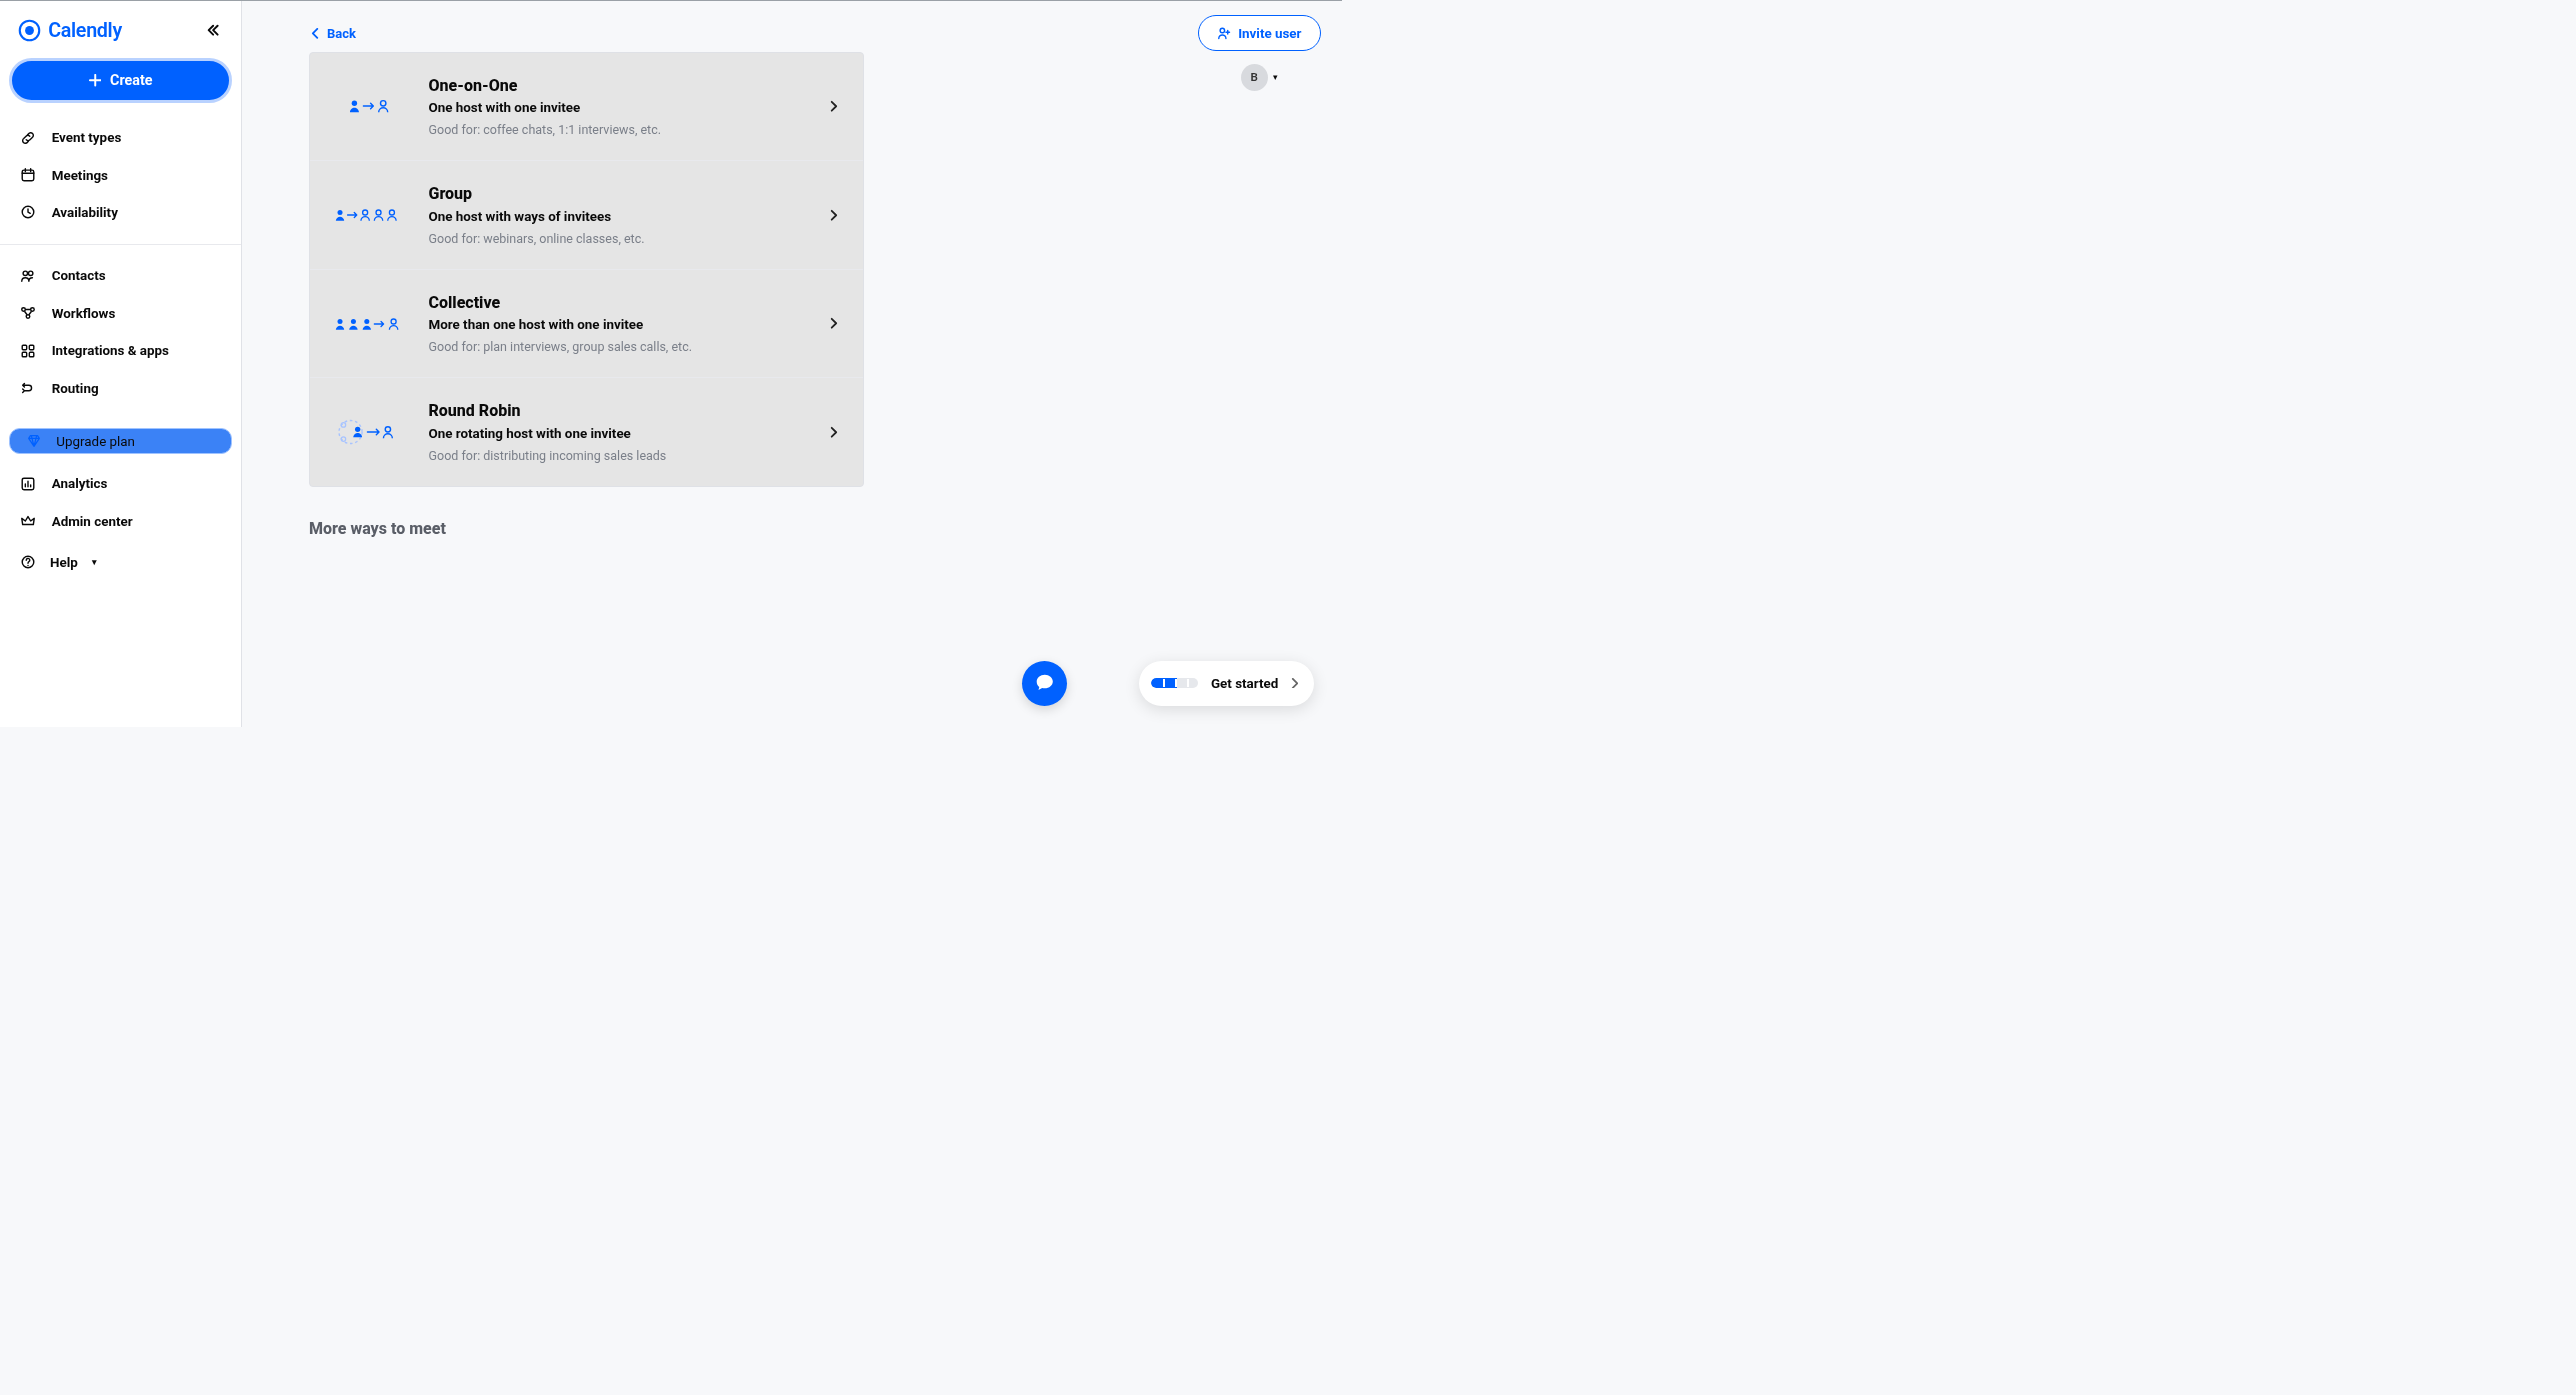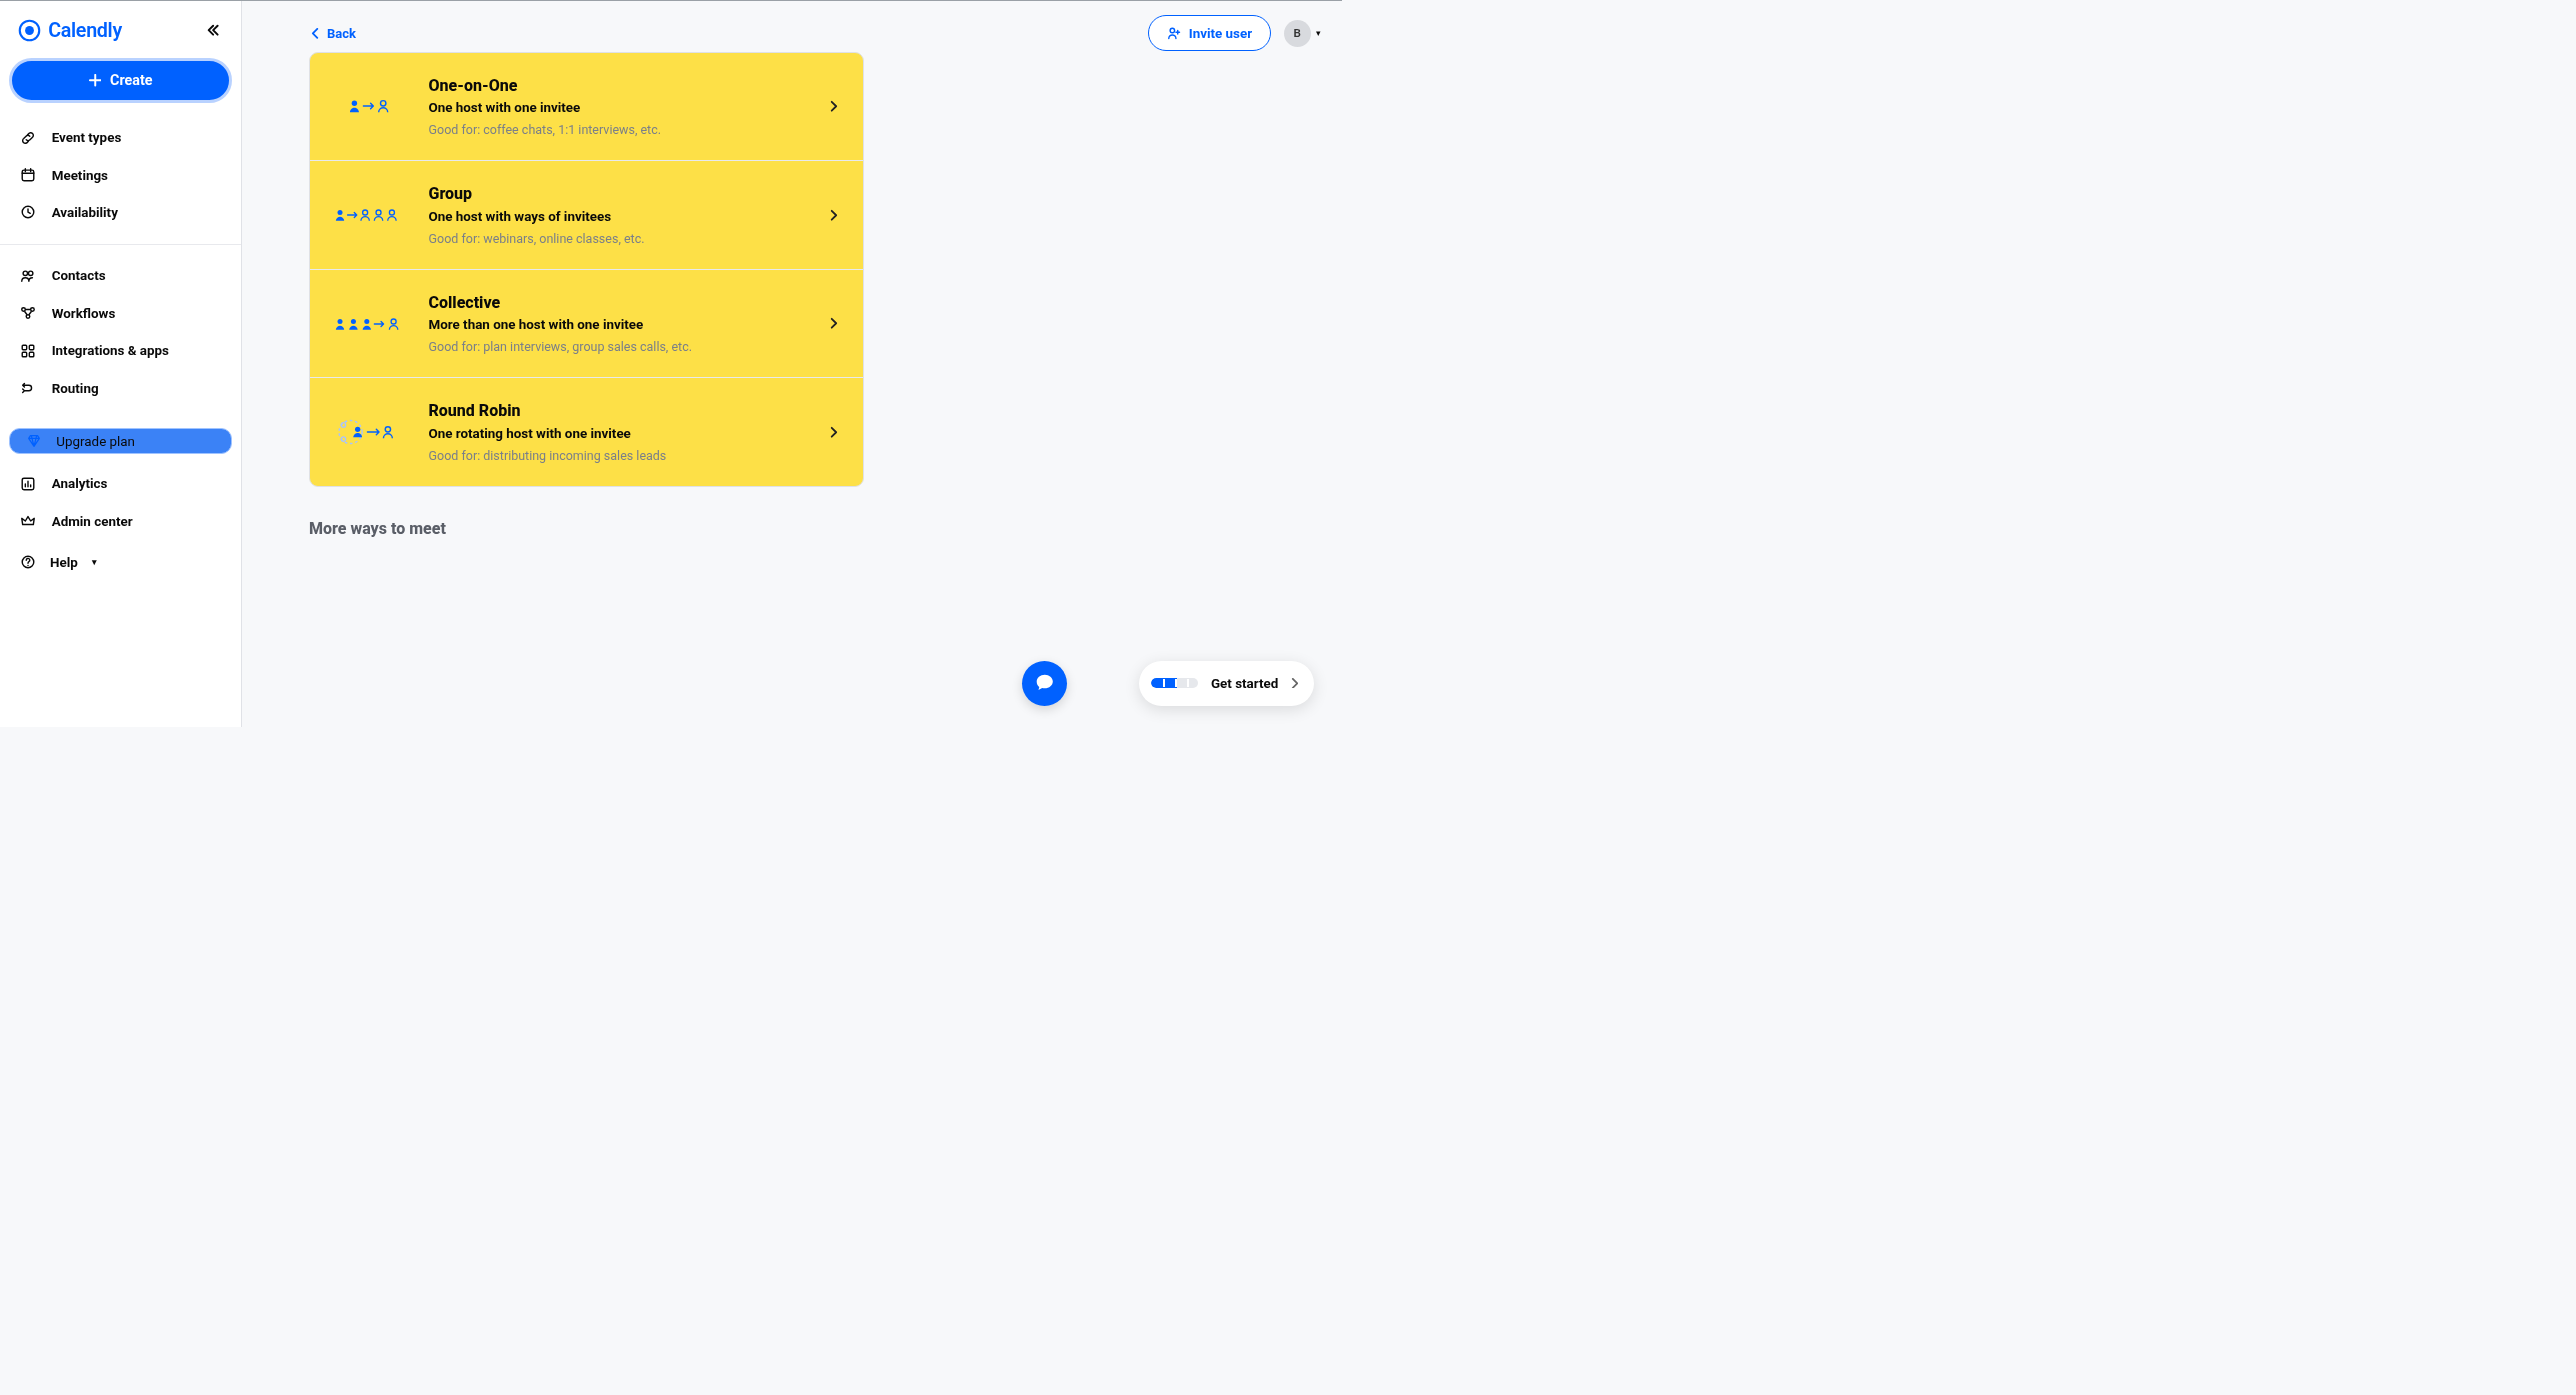--- a/index.html
+++ b/index.html
@@ -56,36 +56,36 @@
 .upgrade-pill .gem { color:#0061ff; }
 .help-item { display:flex; align-items:center; gap:14.3px; padding:10.7px 19.7px; font-weight:700; font-size:13.4px; cursor:pointer;}
 .help-item .caret { font-size:9px; }
 
 .main {
   flex: 1;
   position: relative;
   overflow: hidden;
 }
 .topbar {
-  position: absolute; top: 14.3px; right: 21.5px; display:flex; align-items:center; gap:12.5px;
+  position: absolute; top: 14.3px; right: 21.5px; display:flex; align-items:center; gap:12.5px;flex-direction:column;
 }
 .invite-btn {
   border: 1.3px solid #0061ff; background:#fff; color:#0061ff; border-radius: 894px; height:36px; padding:0 18px;
   display:flex; align-items:center; gap:7.2px; font-weight:700; font-size:13.4px; cursor:pointer;
 }
 .avatar-wrap { display:flex; align-items:center; gap:5.4px; cursor:pointer;}
 .avatar { width:27px;height:27px;border-radius:894px;background:#d8dade;display:flex;align-items:center;justify-content:center;font-size:11.6px;font-weight:600;color:#333;}
 .avatar-caret{font-size:9px;}
 
 .content { padding: 25px 32px; }
 .back-link { color:#0061ff; font-weight:700; font-size:13px; display:flex;align-items:center;gap:7.2px; cursor:pointer; margin-bottom:10.7px; margin-left:1.8px;}
 .page-title { font-size:27px; font-weight:800; color:#0a0a0a; margin-bottom:32px; }
 
 .card-stack {
-  width: 555px; background:#fde047; border:0.9px solid #dfe1e6; border-radius:9px; overflow:hidden;
+  width: 555px; background:#e5e5e5; border:0.9px solid #dfe1e6; border-radius:4px; overflow:hidden;
 }
 .card-row {
   display:flex; align-items:center; padding:23px 25px; border-bottom:0.9px solid #e8e9ed; cursor:pointer; gap:21.5px;
 }
 .card-row:last-child{border-bottom:none;}
 .card-icon { width:72px; display:flex; align-items:center; justify-content:center; flex-shrink:0;}
 .card-body { flex:1; }
 .card-title { font-weight:800; font-size:16px; margin-bottom:5.4px;}
 .card-sub { font-weight:700; font-size:13.4px; margin-bottom:7.2px;}
 .card-desc { color:#7a7f89; font-size:12.5px; }

